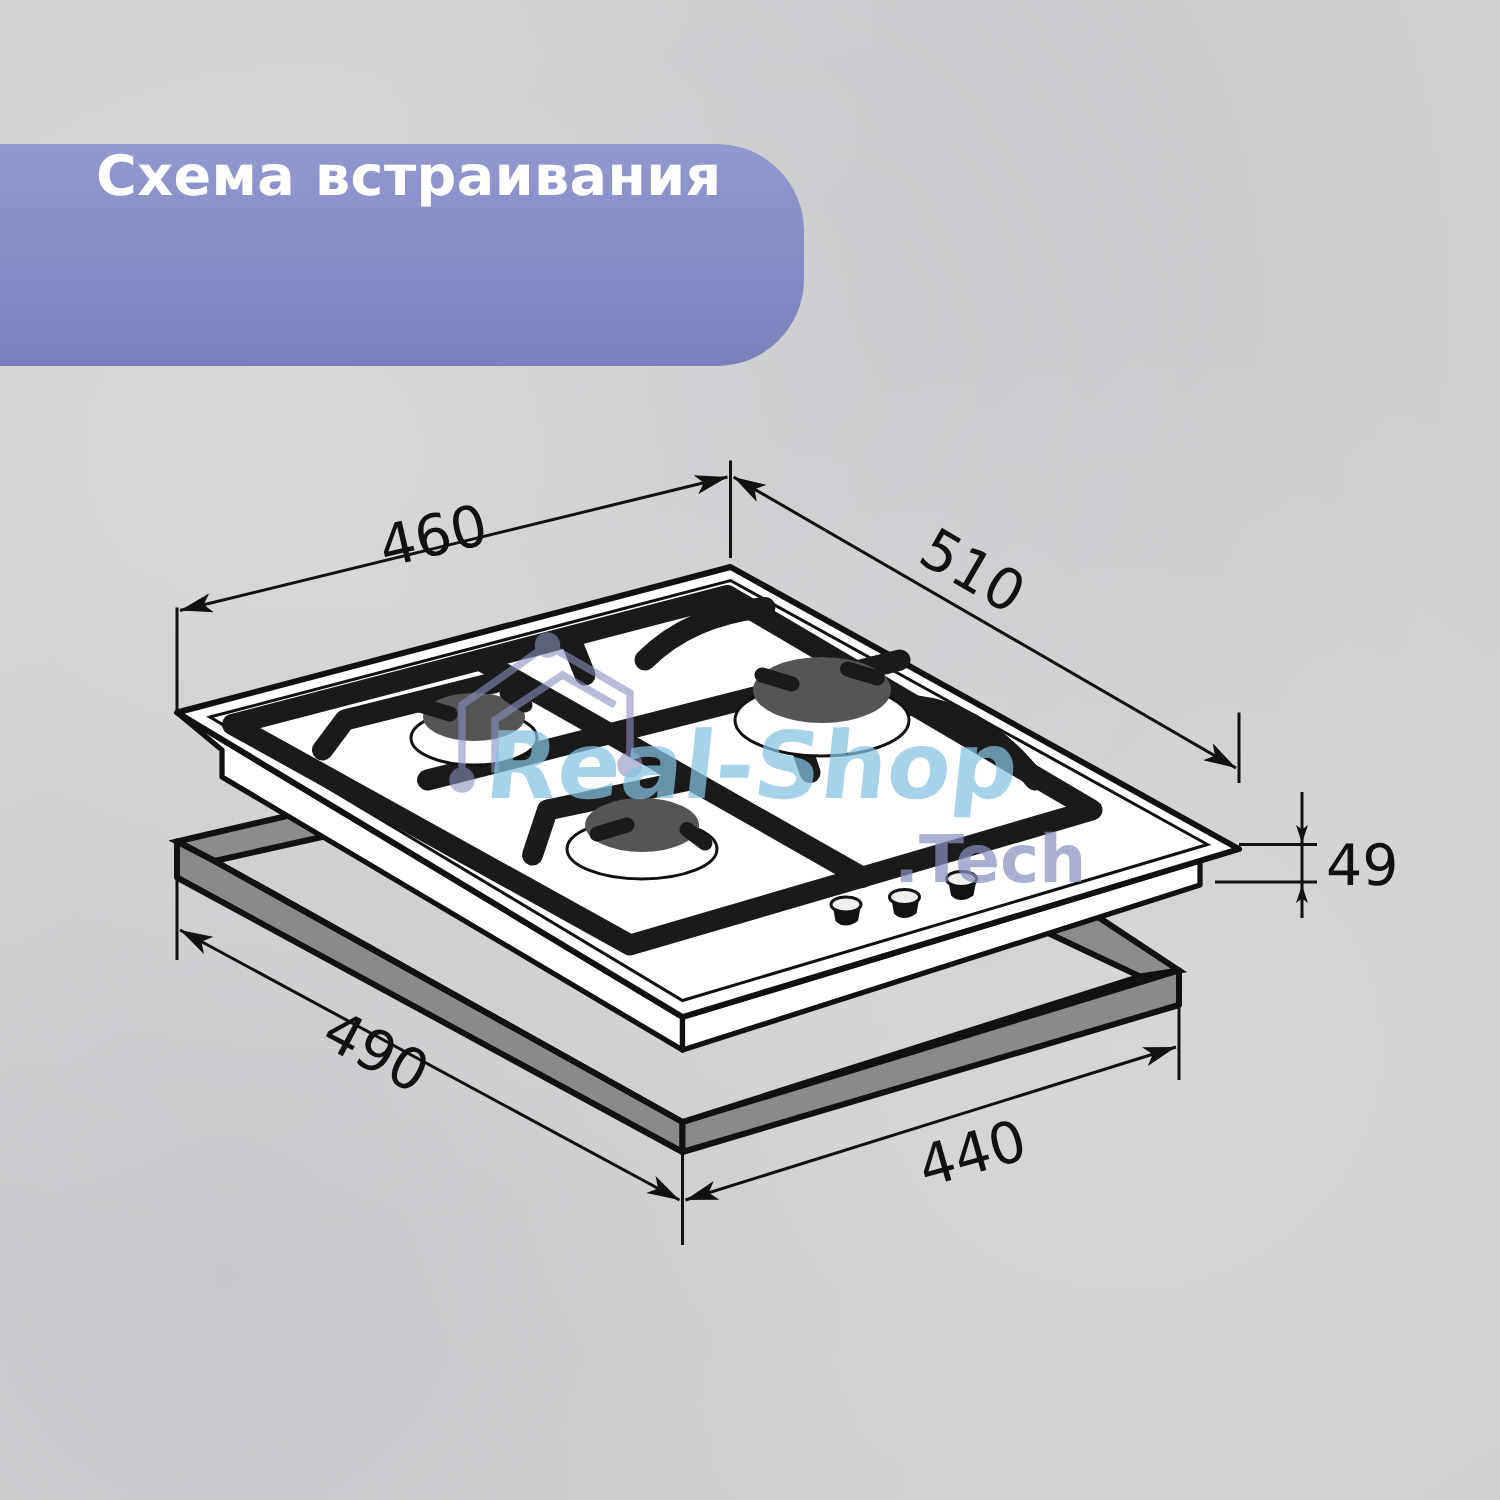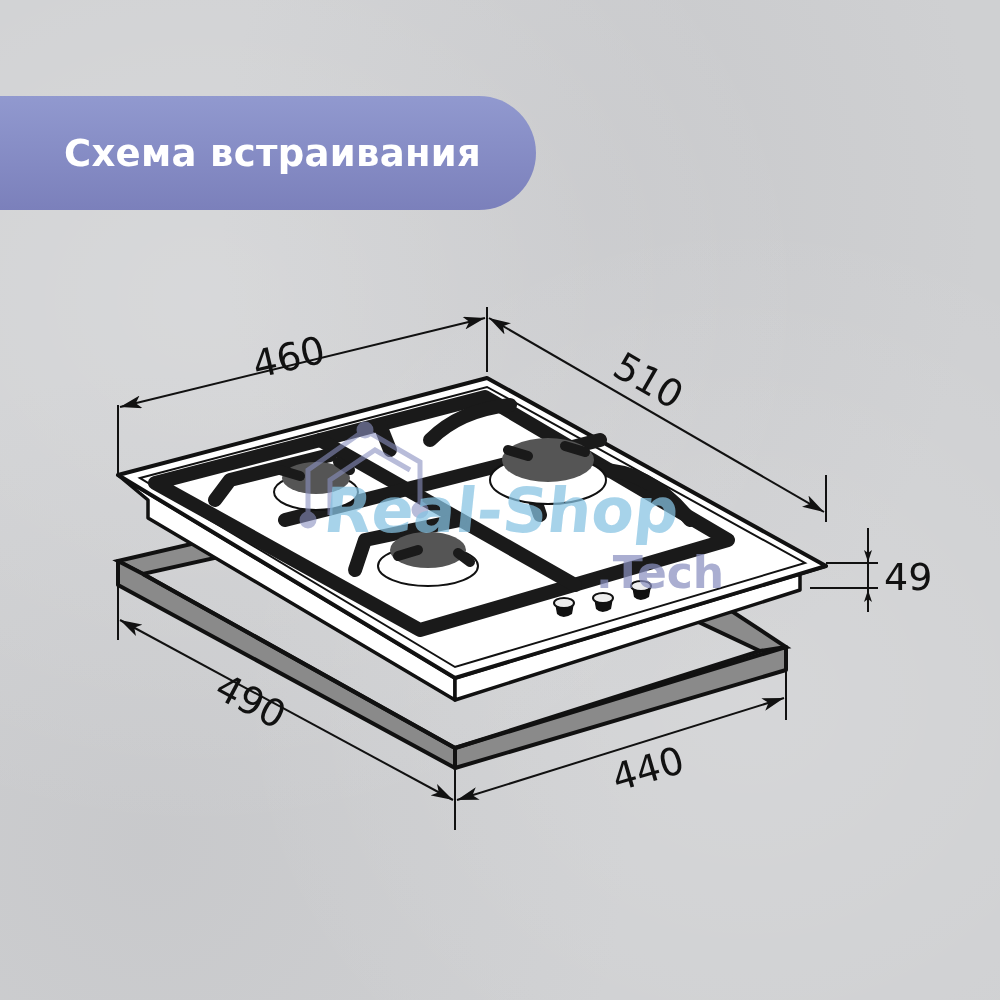--- a/index.html
+++ b/index.html
@@ -7,24 +7,24 @@
       width: 1000px; height: 1000px; overflow: hidden; position: relative;
       background: #cfd0d2;
       background-image:
         radial-gradient(ellipse at 20% 30%, rgba(255,255,255,0.18), transparent 55%),
         radial-gradient(ellipse at 75% 70%, rgba(255,255,255,0.14), transparent 50%),
         radial-gradient(ellipse at 60% 20%, rgba(170,170,175,0.18), transparent 45%),
         radial-gradient(ellipse at 15% 85%, rgba(160,160,165,0.15), transparent 40%);
       font-family: "DejaVu Sans", sans-serif;
     }
     .banner {
-      position: absolute; left: 0; top: 96px; width: 536px; height: 114px;
+      position: absolute; left: 0; top: 96px; width: 536px; height: 148px;
       background: linear-gradient(180deg, #9199cf 0%, #7b80bb 100%);
       border-radius: 0 58px 58px 0;
-      display: flex; align-items: center;
+      display: flex; 
     }
     .banner-title {
       color: #ffffff; font-size: 37px; font-weight: bold;
       margin-left: 64px; letter-spacing: 0.3px;
       font-family: "DejaVu Sans", sans-serif;
     }
     svg.drawing { position: absolute; left: 0; top: 0; }
     .dim-text {
       font-family: "DejaVu Sans", sans-serif; font-size: 38px; fill: #111;
     }

